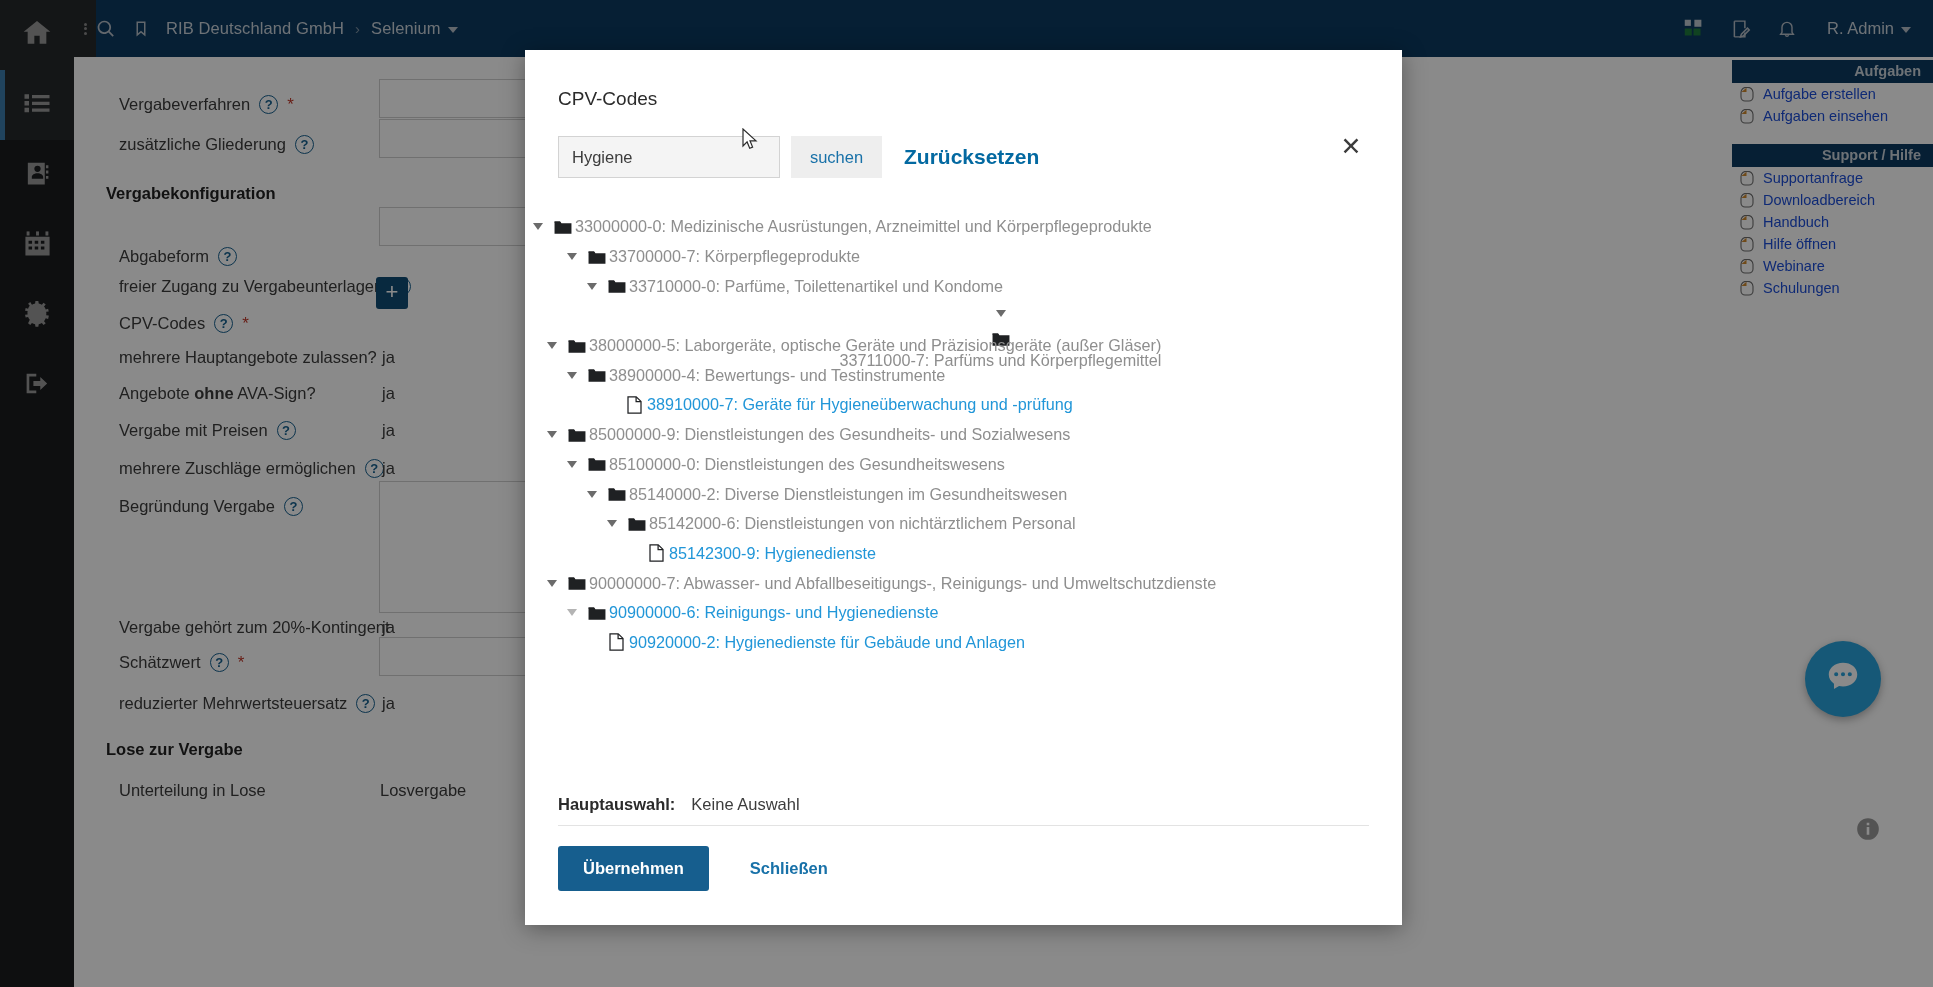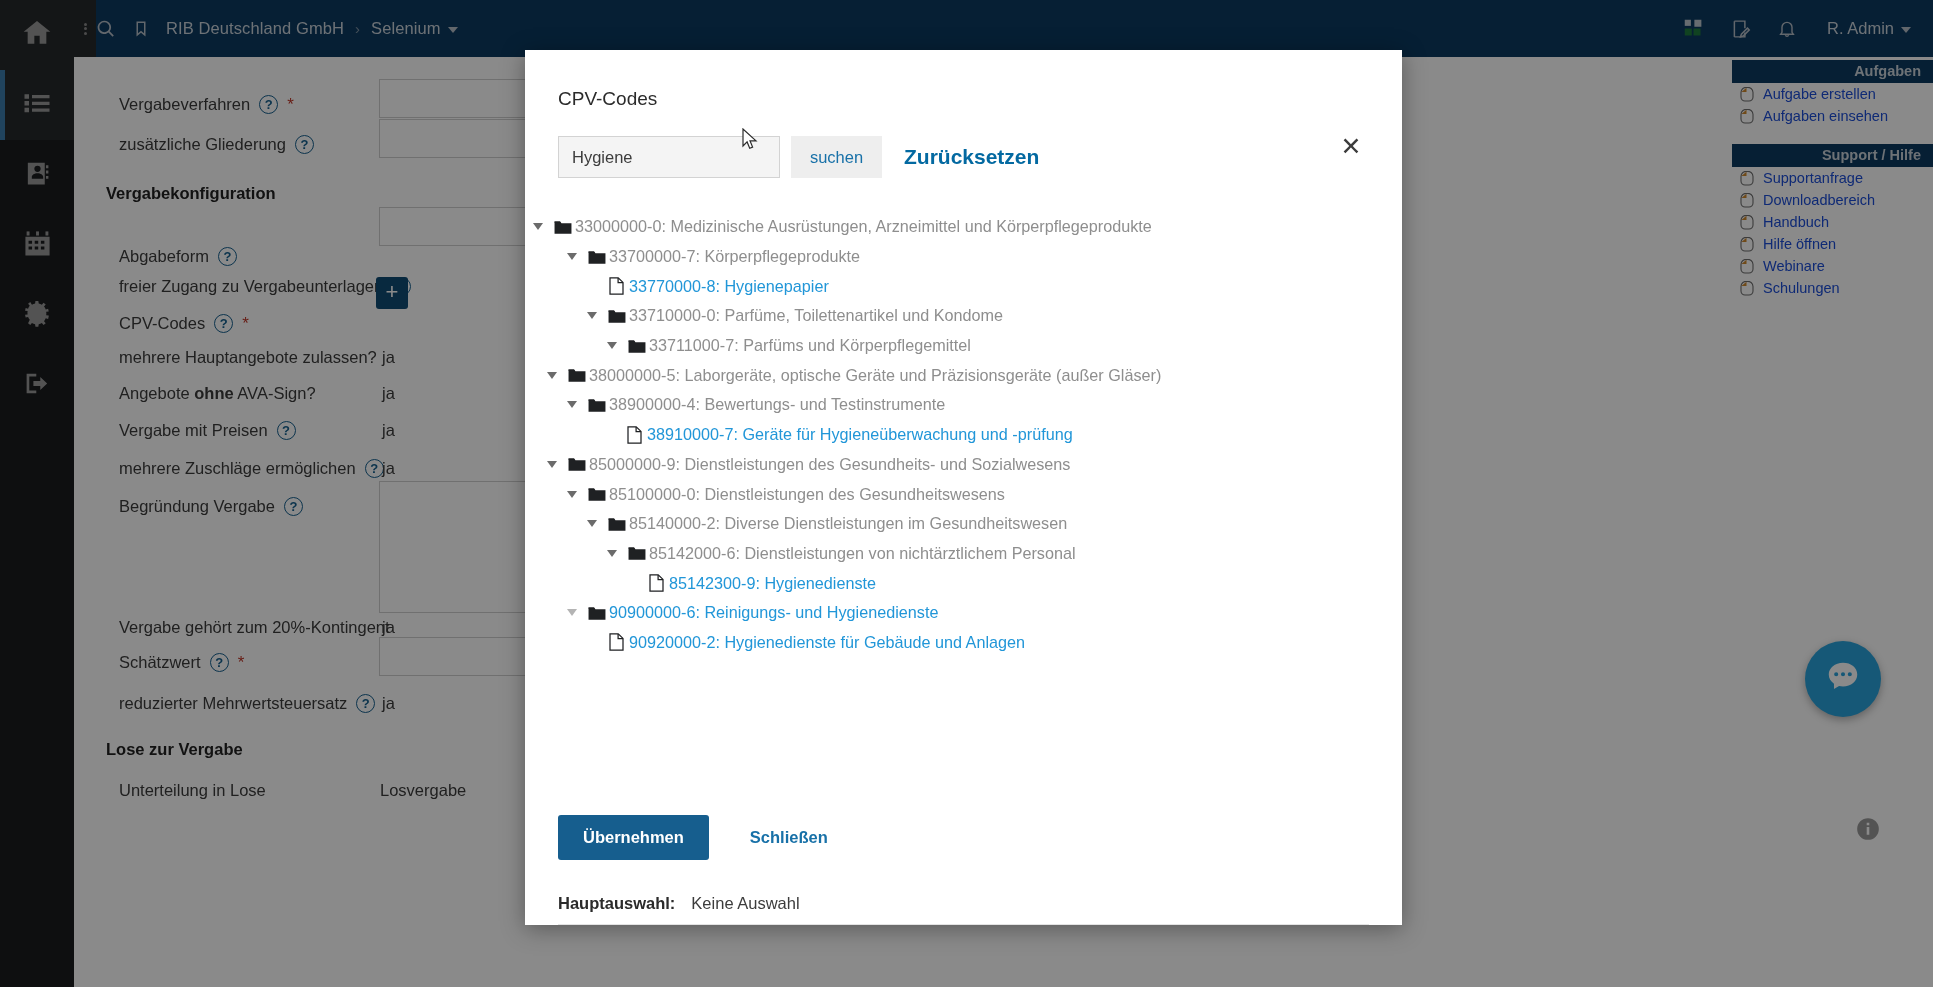--- a/index.html
+++ b/index.html
@@ -504,179 +504,181 @@
           <i class="tri"></i>
         </span>
         <span class="ticon">
           <svg width="18" height="16" viewBox="0 0 20 17">
             <path d="M0.6 2.3h6.1l1.6 1.9h11.1V16H0.6V2.3z" fill="#1f2123"></path>
             <path d="M0.6 2.3h6.1l1.2 1.5H0.6V2.3z" fill="#1f2123"></path>
           </svg>
         </span>
         <span class="tlabel">33700000-7: Körperpflegeprodukte</span>
       </div>
-      <div class="trow sel" style="padding-left: 54px;">
+      <div class="trow" style="padding-left: 54px;">
+        <span class="tw">
+          <i class="tri"></i>
+        </span>
+        <span class="ticon">
+          <svg width="18" height="16" viewBox="0 0 20 17">
+            <path d="M0.6 2.3h6.1l1.6 1.9h11.1V16H0.6V2.3z" fill="#1f2123"></path>
+            <path d="M0.6 2.3h6.1l1.2 1.5H0.6V2.3z" fill="#1f2123"></path>
+          </svg>
+        </span>
+        <span class="tlabel">33710000-0: Parfüme, Toilettenartikel und Kondome</span>
+      </div>
+      <div class="trow" style="padding-left: 74px; flex-direction: column;">
+        <span class="tw">
+          <i class="tri"></i>
+        </span>
+        <span class="ticon">
+          <svg width="18" height="16" viewBox="0 0 20 17">
+            <path d="M0.6 2.3h6.1l1.6 1.9h11.1V16H0.6V2.3z" fill="#1f2123"></path>
+            <path d="M0.6 2.3h6.1l1.2 1.5H0.6V2.3z" fill="#1f2123"></path>
+          </svg>
+        </span>
+        <span class="tlabel">33711000-7: Parfüms und Körperpflegemittel</span>
+      </div>
+      <div class="trow" style="padding-left: 14px;">
+        <span class="tw">
+          <i class="tri"></i>
+        </span>
+        <span class="ticon">
+          <svg width="18" height="16" viewBox="0 0 20 17">
+            <path d="M0.6 2.3h6.1l1.6 1.9h11.1V16H0.6V2.3z" fill="#1f2123"></path>
+            <path d="M0.6 2.3h6.1l1.2 1.5H0.6V2.3z" fill="#1f2123"></path>
+          </svg>
+        </span>
+        <span class="tlabel">38000000-5: Laborgeräte, optische Geräte und Präzisionsgeräte (außer Gläser)</span>
+      </div>
+      <div class="trow" style="padding-left: 34px;">
+        <span class="tw">
+          <i class="tri"></i>
+        </span>
+        <span class="ticon">
+          <svg width="18" height="16" viewBox="0 0 20 17">
+            <path d="M0.6 2.3h6.1l1.6 1.9h11.1V16H0.6V2.3z" fill="#1f2123"></path>
+            <path d="M0.6 2.3h6.1l1.2 1.5H0.6V2.3z" fill="#1f2123"></path>
+          </svg>
+        </span>
+        <span class="tlabel">38900000-4: Bewertungs- und Testinstrumente</span>
+      </div>
+      <div class="trow sel" style="padding-left: 72px;">
         <span class="tw"></span>
         <span class="ticon">
           <svg width="15" height="18" viewBox="0 0 15 18">
             <path d="M1 0.8h8.2L14 5.4V17.2H1V0.8z" fill="#ffffff" stroke="#1f2123" stroke-width="1.25"></path>
             <path d="M9.1 1v4.6H14" fill="none" stroke="#1f2123" stroke-width="1.25"></path>
           </svg>
         </span>
-        <span class="tlabel">33770000-8: Hygienepapier</span>
+        <span class="tlabel">38910000-7: Geräte für Hygieneüberwachung und -prüfung</span>
+      </div>
+      <div class="trow" style="padding-left: 14px;">
+        <span class="tw">
+          <i class="tri"></i>
+        </span>
+        <span class="ticon">
+          <svg width="18" height="16" viewBox="0 0 20 17">
+            <path d="M0.6 2.3h6.1l1.6 1.9h11.1V16H0.6V2.3z" fill="#1f2123"></path>
+            <path d="M0.6 2.3h6.1l1.2 1.5H0.6V2.3z" fill="#1f2123"></path>
+          </svg>
+        </span>
+        <span class="tlabel">85000000-9: Dienstleistungen des Gesundheits- und Sozialwesens</span>
+      </div>
+      <div class="trow" style="padding-left: 34px;">
+        <span class="tw">
+          <i class="tri"></i>
+        </span>
+        <span class="ticon">
+          <svg width="18" height="16" viewBox="0 0 20 17">
+            <path d="M0.6 2.3h6.1l1.6 1.9h11.1V16H0.6V2.3z" fill="#1f2123"></path>
+            <path d="M0.6 2.3h6.1l1.2 1.5H0.6V2.3z" fill="#1f2123"></path>
+          </svg>
+        </span>
+        <span class="tlabel">85100000-0: Dienstleistungen des Gesundheitswesens</span>
       </div>
       <div class="trow" style="padding-left: 54px;">
         <span class="tw">
           <i class="tri"></i>
         </span>
         <span class="ticon">
           <svg width="18" height="16" viewBox="0 0 20 17">
             <path d="M0.6 2.3h6.1l1.6 1.9h11.1V16H0.6V2.3z" fill="#1f2123"></path>
             <path d="M0.6 2.3h6.1l1.2 1.5H0.6V2.3z" fill="#1f2123"></path>
           </svg>
         </span>
-        <span class="tlabel">33710000-0: Parfüme, Toilettenartikel und Kondome</span>
+        <span class="tlabel">85140000-2: Diverse Dienstleistungen im Gesundheitswesen</span>
       </div>
       <div class="trow" style="padding-left: 74px;">
         <span class="tw">
           <i class="tri"></i>
         </span>
         <span class="ticon">
           <svg width="18" height="16" viewBox="0 0 20 17">
             <path d="M0.6 2.3h6.1l1.6 1.9h11.1V16H0.6V2.3z" fill="#1f2123"></path>
             <path d="M0.6 2.3h6.1l1.2 1.5H0.6V2.3z" fill="#1f2123"></path>
           </svg>
         </span>
-        <span class="tlabel">33711000-7: Parfüms und Körperpflegemittel</span>
-      </div>
-      <div class="trow" style="padding-left: 14px;">
-        <span class="tw">
-          <i class="tri"></i>
-        </span>
-        <span class="ticon">
-          <svg width="18" height="16" viewBox="0 0 20 17">
-            <path d="M0.6 2.3h6.1l1.6 1.9h11.1V16H0.6V2.3z" fill="#1f2123"></path>
-            <path d="M0.6 2.3h6.1l1.2 1.5H0.6V2.3z" fill="#1f2123"></path>
-          </svg>
-        </span>
-        <span class="tlabel">38000000-5: Laborgeräte, optische Geräte und Präzisionsgeräte (außer Gläser)</span>
-      </div>
-      <div class="trow" style="padding-left: 34px;">
-        <span class="tw">
-          <i class="tri"></i>
-        </span>
-        <span class="ticon">
-          <svg width="18" height="16" viewBox="0 0 20 17">
-            <path d="M0.6 2.3h6.1l1.6 1.9h11.1V16H0.6V2.3z" fill="#1f2123"></path>
-            <path d="M0.6 2.3h6.1l1.2 1.5H0.6V2.3z" fill="#1f2123"></path>
-          </svg>
-        </span>
-        <span class="tlabel">38900000-4: Bewertungs- und Testinstrumente</span>
-      </div>
-      <div class="trow sel" style="padding-left: 72px;">
+        <span class="tlabel">85142000-6: Dienstleistungen von nichtärztlichem Personal</span>
+      </div>
+      <div class="trow sel" style="padding-left: 94px;">
         <span class="tw"></span>
         <span class="ticon">
           <svg width="15" height="18" viewBox="0 0 15 18">
             <path d="M1 0.8h8.2L14 5.4V17.2H1V0.8z" fill="#ffffff" stroke="#1f2123" stroke-width="1.25"></path>
             <path d="M9.1 1v4.6H14" fill="none" stroke="#1f2123" stroke-width="1.25"></path>
           </svg>
         </span>
-        <span class="tlabel">38910000-7: Geräte für Hygieneüberwachung und -prüfung</span>
+        <span class="tlabel">85142300-9: Hygienedienste</span>
       </div>
       <div class="trow" style="padding-left: 14px;">
         <span class="tw">
           <i class="tri"></i>
         </span>
         <span class="ticon">
           <svg width="18" height="16" viewBox="0 0 20 17">
             <path d="M0.6 2.3h6.1l1.6 1.9h11.1V16H0.6V2.3z" fill="#1f2123"></path>
             <path d="M0.6 2.3h6.1l1.2 1.5H0.6V2.3z" fill="#1f2123"></path>
           </svg>
         </span>
-        <span class="tlabel">85000000-9: Dienstleistungen des Gesundheits- und Sozialwesens</span>
-      </div>
-      <div class="trow" style="padding-left: 34px;">
-        <span class="tw">
-          <i class="tri"></i>
-        </span>
-        <span class="ticon">
-          <svg width="18" height="16" viewBox="0 0 20 17">
-            <path d="M0.6 2.3h6.1l1.6 1.9h11.1V16H0.6V2.3z" fill="#1f2123"></path>
-            <path d="M0.6 2.3h6.1l1.2 1.5H0.6V2.3z" fill="#1f2123"></path>
-          </svg>
-        </span>
-        <span class="tlabel">85100000-0: Dienstleistungen des Gesundheitswesens</span>
-      </div>
-      <div class="trow" style="padding-left: 54px;">
-        <span class="tw">
-          <i class="tri"></i>
-        </span>
-        <span class="ticon">
-          <svg width="18" height="16" viewBox="0 0 20 17">
-            <path d="M0.6 2.3h6.1l1.6 1.9h11.1V16H0.6V2.3z" fill="#1f2123"></path>
-            <path d="M0.6 2.3h6.1l1.2 1.5H0.6V2.3z" fill="#1f2123"></path>
-          </svg>
-        </span>
-        <span class="tlabel">85140000-2: Diverse Dienstleistungen im Gesundheitswesen</span>
-      </div>
-      <div class="trow" style="padding-left: 74px;">
-        <span class="tw">
-          <i class="tri"></i>
-        </span>
-        <span class="ticon">
-          <svg width="18" height="16" viewBox="0 0 20 17">
-            <path d="M0.6 2.3h6.1l1.6 1.9h11.1V16H0.6V2.3z" fill="#1f2123"></path>
-            <path d="M0.6 2.3h6.1l1.2 1.5H0.6V2.3z" fill="#1f2123"></path>
-          </svg>
-        </span>
-        <span class="tlabel">85142000-6: Dienstleistungen von nichtärztlichem Personal</span>
-      </div>
-      <div class="trow sel" style="padding-left: 94px;">
+        <span class="tlabel">90000000-7: Abwasser- und Abfallbeseitigungs-, Reinigungs- und Umweltschutzdienste</span>
+      </div>
+      <div class="trow sel" style="padding-left: 34px;">
+        <span class="tw">
+          <i class="tri dim"></i>
+        </span>
+        <span class="ticon">
+          <svg width="18" height="16" viewBox="0 0 20 17">
+            <path d="M0.6 2.3h6.1l1.6 1.9h11.1V16H0.6V2.3z" fill="#1f2123"></path>
+            <path d="M0.6 2.3h6.1l1.2 1.5H0.6V2.3z" fill="#1f2123"></path>
+          </svg>
+        </span>
+        <span class="tlabel">90900000-6: Reinigungs- und Hygienedienste</span>
+      </div>
+      <div class="trow sel" style="padding-left: 54px;">
         <span class="tw"></span>
         <span class="ticon">
           <svg width="15" height="18" viewBox="0 0 15 18">
             <path d="M1 0.8h8.2L14 5.4V17.2H1V0.8z" fill="#ffffff" stroke="#1f2123" stroke-width="1.25"></path>
             <path d="M9.1 1v4.6H14" fill="none" stroke="#1f2123" stroke-width="1.25"></path>
           </svg>
         </span>
-        <span class="tlabel">85142300-9: Hygienedienste</span>
-      </div>
-      <div class="trow sel" style="padding-left: 34px;">
-        <span class="tw">
-          <i class="tri dim"></i>
-        </span>
-        <span class="ticon">
-          <svg width="18" height="16" viewBox="0 0 20 17">
-            <path d="M0.6 2.3h6.1l1.6 1.9h11.1V16H0.6V2.3z" fill="#1f2123"></path>
-            <path d="M0.6 2.3h6.1l1.2 1.5H0.6V2.3z" fill="#1f2123"></path>
-          </svg>
-        </span>
-        <span class="tlabel">90900000-6: Reinigungs- und Hygienedienste</span>
-      </div>
-      <div class="trow sel" style="padding-left: 54px;">
-        <span class="tw"></span>
-        <span class="ticon">
-          <svg width="15" height="18" viewBox="0 0 15 18">
-            <path d="M1 0.8h8.2L14 5.4V17.2H1V0.8z" fill="#ffffff" stroke="#1f2123" stroke-width="1.25"></path>
-            <path d="M9.1 1v4.6H14" fill="none" stroke="#1f2123" stroke-width="1.25"></path>
-          </svg>
-        </span>
         <span class="tlabel">90920000-2: Hygienedienste für Gebäude und Anlagen</span>
       </div>
     </div>
 
   <div id="modal-footer">
+    <div id="haupt-row">
+      <span id="haupt-label">Hauptauswahl:</span>
+      <span id="haupt-value">Keine Auswahl</span>
+    </div>
     <div id="btn-row">
       <button id="apply-btn">Übernehmen</button>
       <span id="close-link">Schließen</span>
     </div>
-    <div id="haupt-row">
-      <span id="haupt-label">Hauptauswahl:</span>
-      <span id="haupt-value">Keine Auswahl</span>
-    </div>
   </div>
 </div>
 
 <div id="cursor">
   <svg width="17" height="24" viewBox="0 0 17 24">
     <path d="M1 1v17l4.1-4.1 2.6 6.4 2.9-1.2-2.6-6.3H14L1 1z" fill="#fff" stroke="#2b2b2b" stroke-width="1.2"></path>
   </svg>
 </div>
 
 </body></html>

